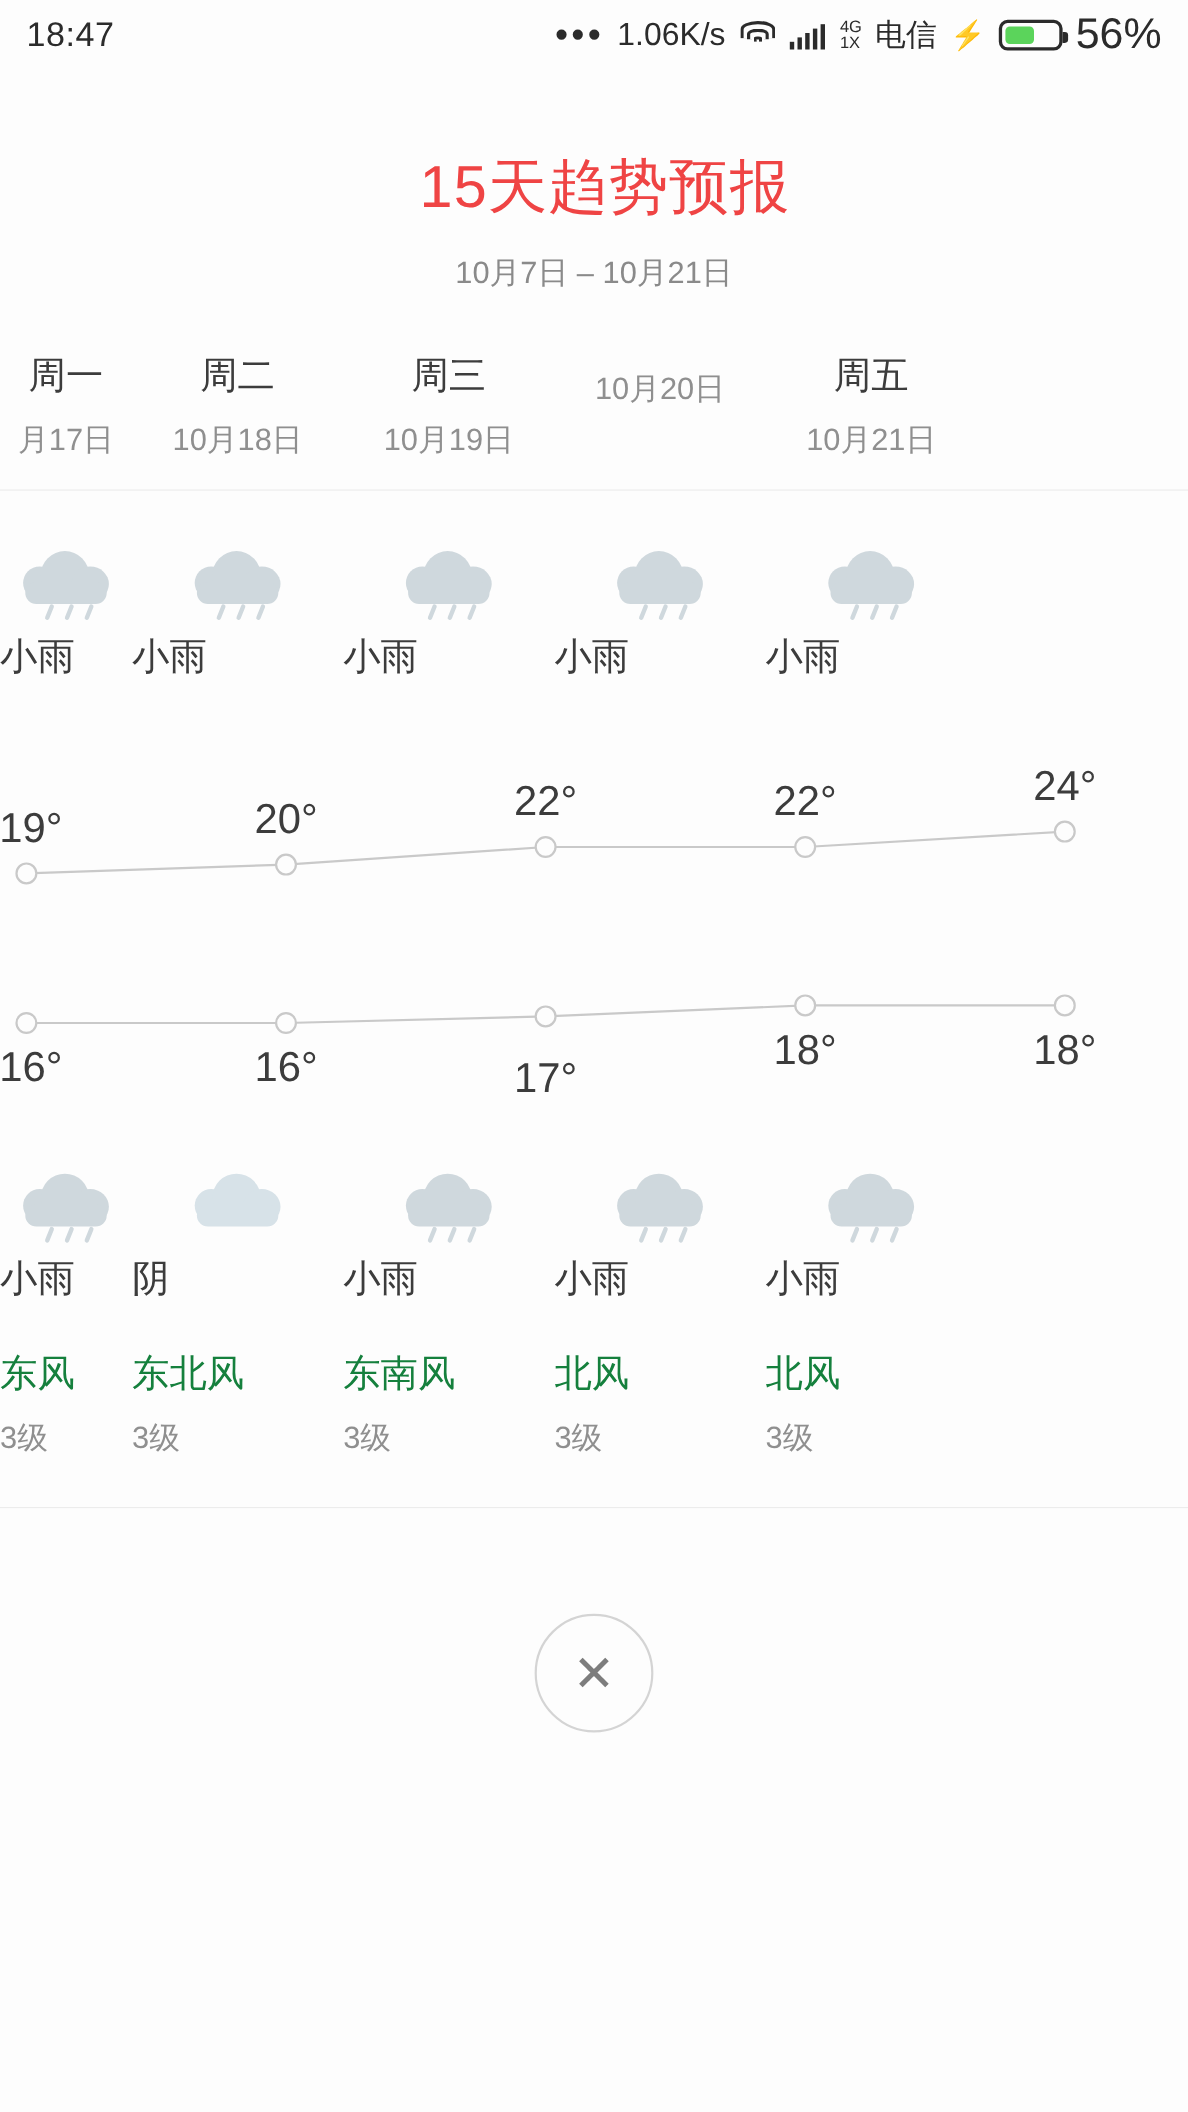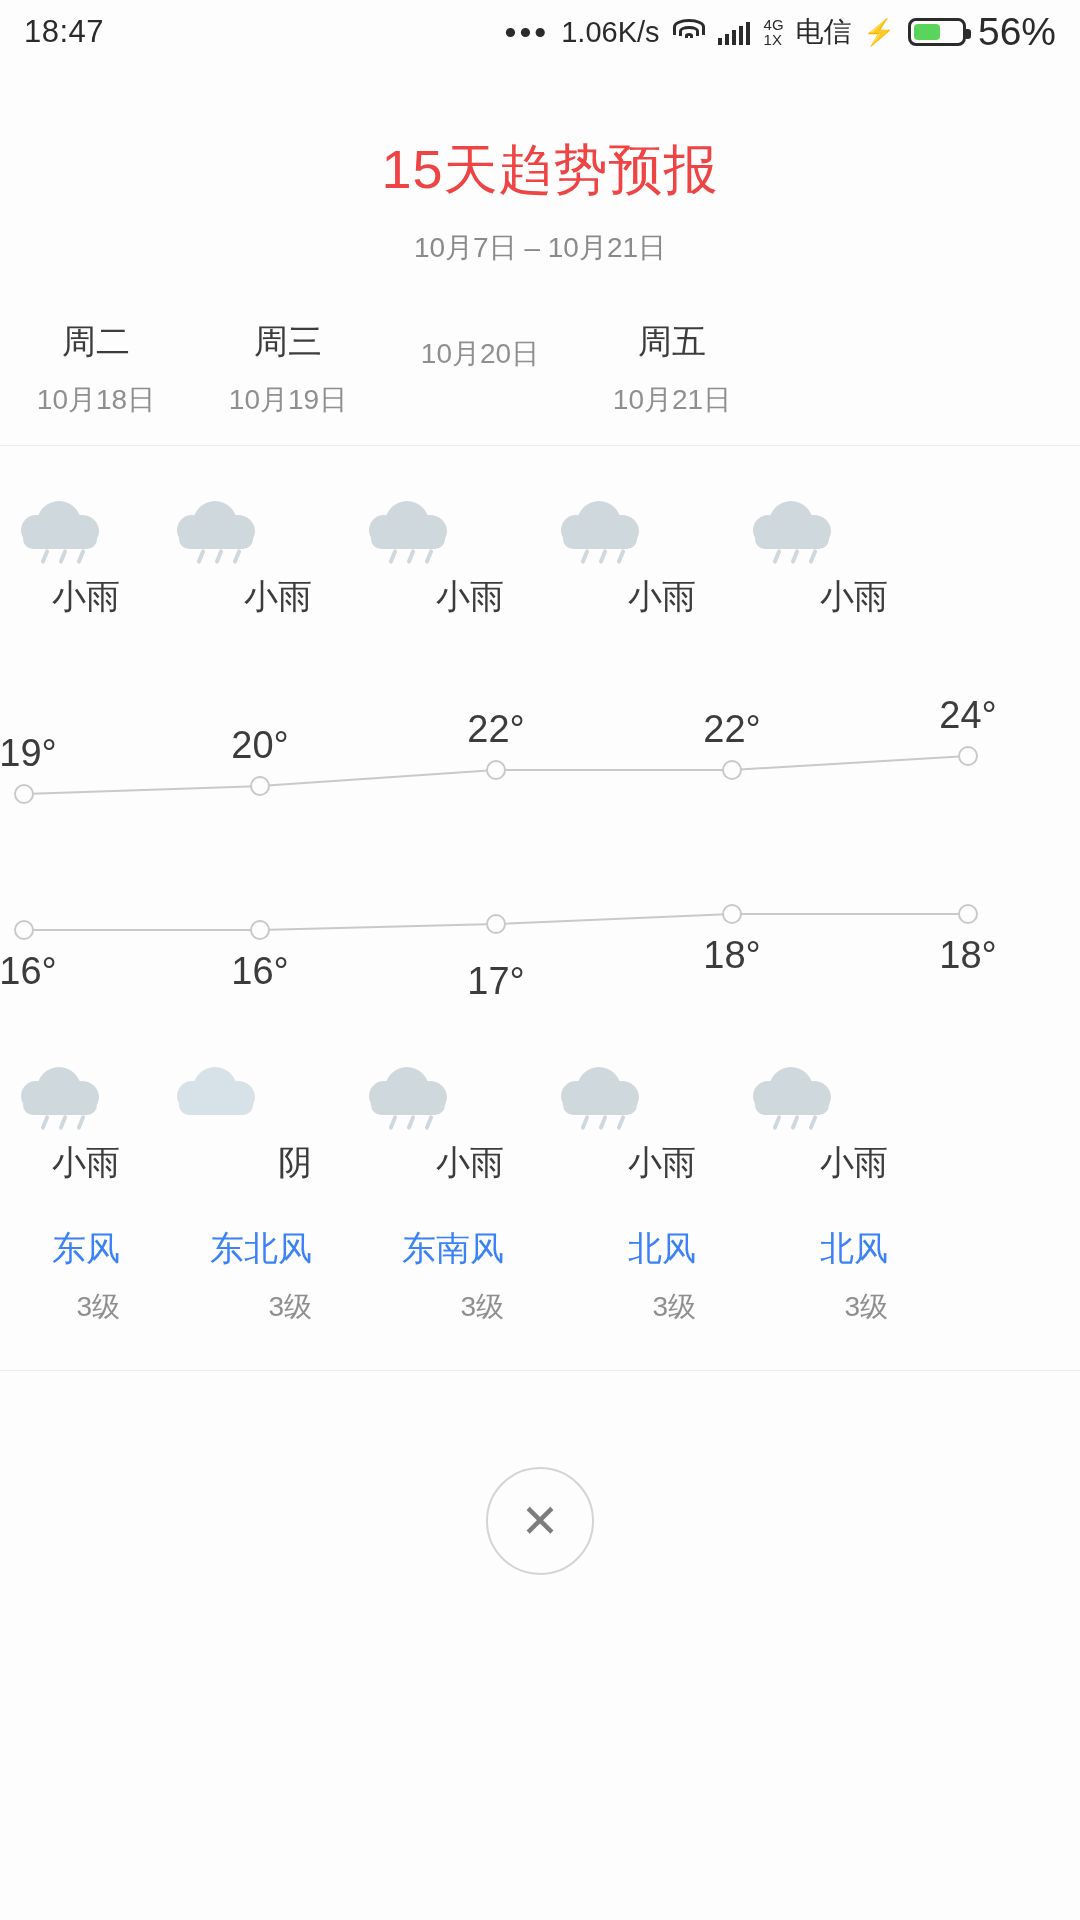--- a/index.html
+++ b/index.html
@@ -77,27 +77,27 @@
   .dayname{font-size:34px;color:#3c3c3c;}
   .daydate{font-size:28px;color:#8f8f8f;margin-top:16px;}
 
   .divider{
     height:1px;background:#ececec;width:1080px;margin-top:26px;
   }
 
   
   .rows{position:relative;width:1080px;}
   .row{display:flex;width:1080px;}
-  .cell{flex:0 0 192px;text-align:right;}
+  .cell{flex:0 0 192px;text-align:left;}
   .cell.first{flex:0 0 120px;}
 
   .cond-top{padding-top:44px;}
   .cond-bot{padding-top:10px;}
   .condtext{font-size:34px;color:#3c3c3c;margin-top:14px;}
-  .wind{font-size:34px;color:#3b82f6;margin-top:40px;}
+  .wind{font-size:34px;color:#15803d;margin-top:40px;}
   .windlv{font-size:28px;color:#8f8f8f;margin-top:16px;}
 
   
   .ico{height:70px;display:flex;align-items:center;justify-content:center;}
   .cloud{position:relative;width:78px;height:48px;}
   .cloud .b{
     position:absolute;background:#cfd8dd;border-radius:50%;
   }
   .cloud .b1{width:44px;height:44px;left:16px;top:0;}
   .cloud .b2{width:30px;height:30px;left:0;top:14px;}
@@ -165,20 +165,24 @@
     <div class="sb-pct">56%</div>
   </div>
 </div>
 
 <div class="header">
   <div class="title">15天趋势预报</div>
   <div class="subtitle">10月7日 – 10月21日</div>
 </div>
 
 <div class="grid">
+  <div class="col first">
+    <div class="dayname">周一</div>
+    <div class="daydate">月17日</div>
+  </div>
   <div class="col">
     <div class="dayname">周二</div>
     <div class="daydate">10月18日</div>
   </div>
   <div class="col">
     <div class="dayname">周三</div>
     <div class="daydate">10月19日</div>
   </div>
   <div class="col">
     <div class="daydate">10月20日</div>

